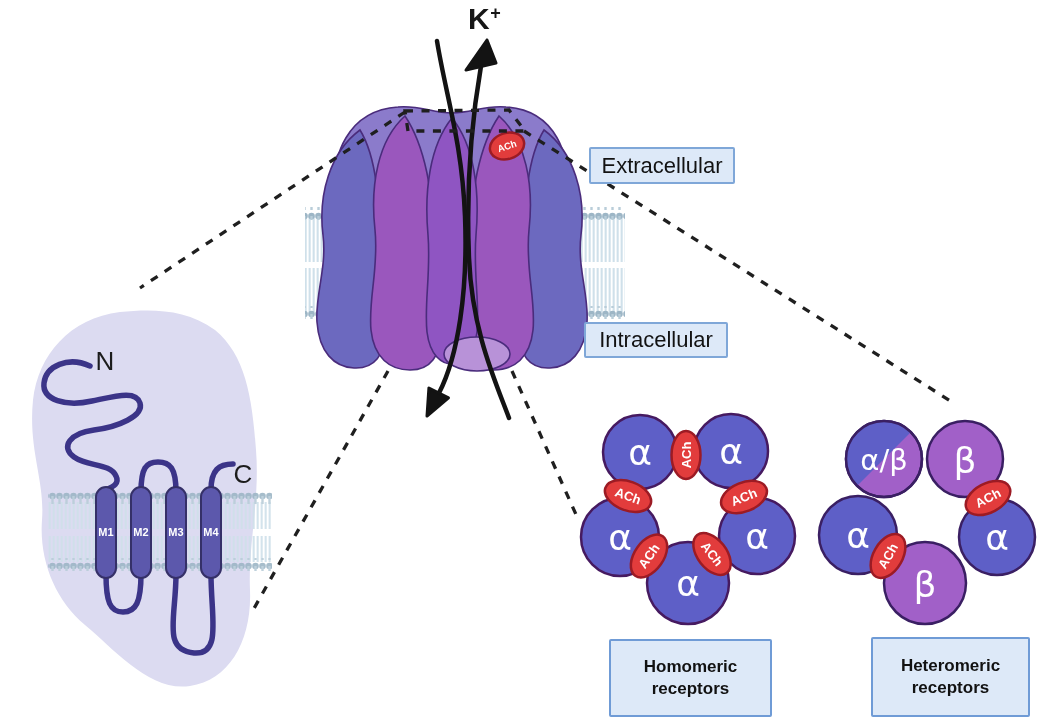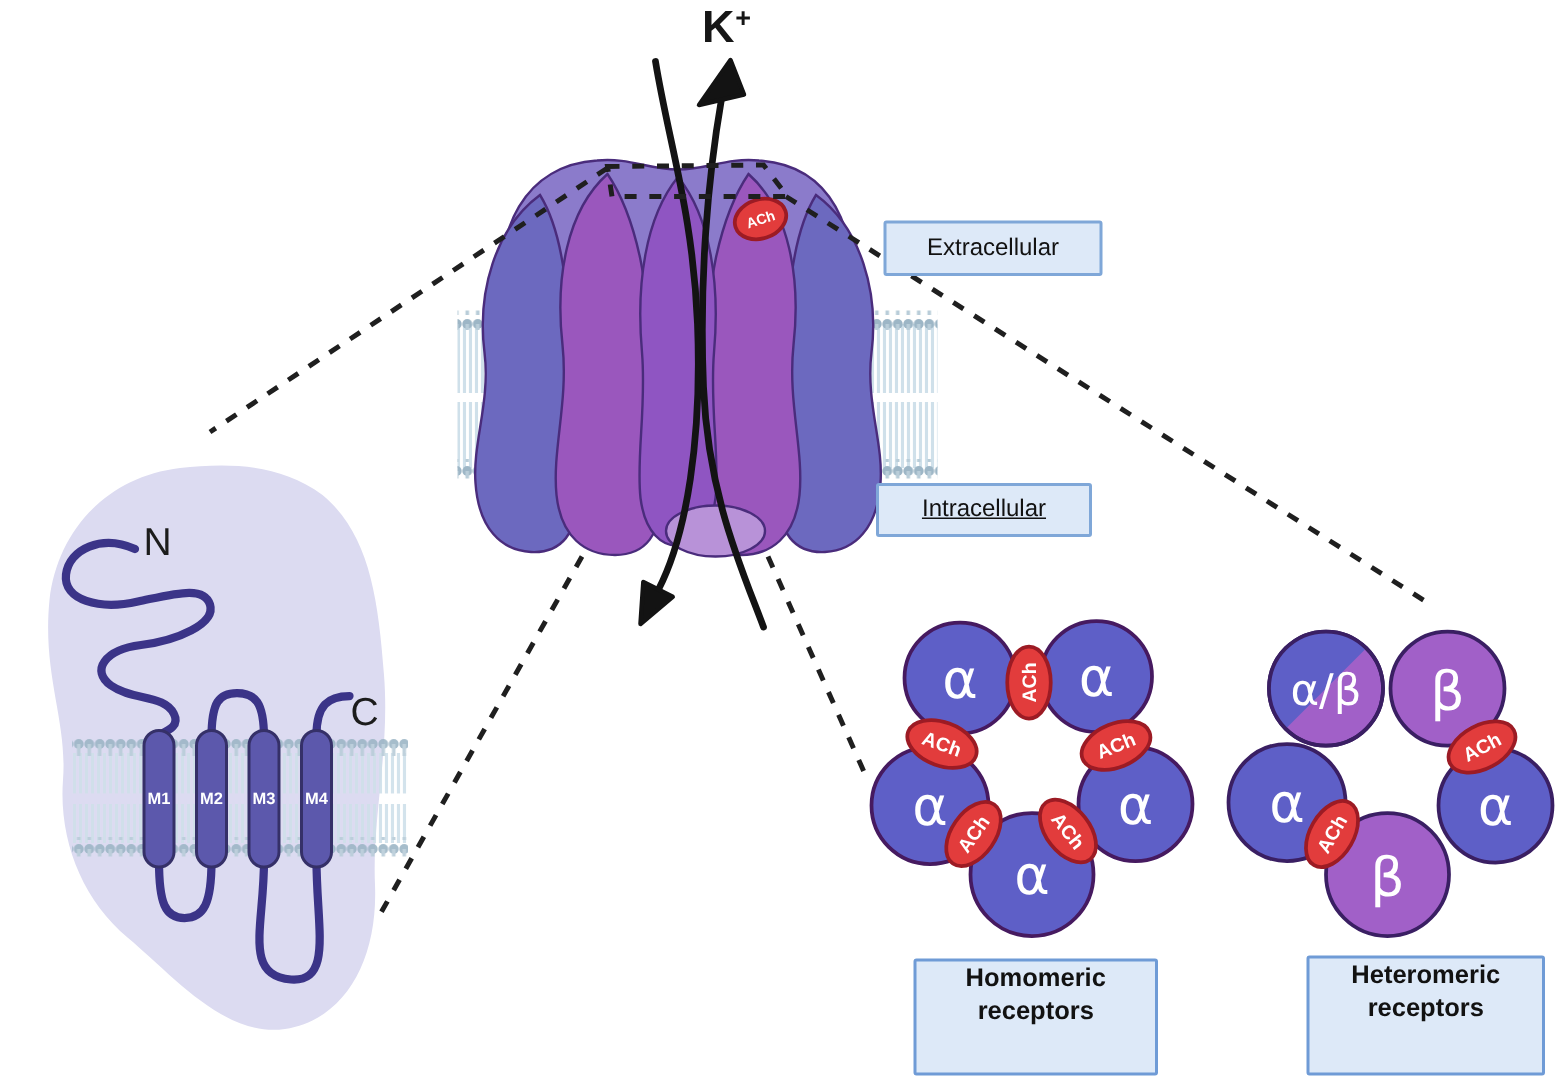--- a/index.html
+++ b/index.html
@@ -9,27 +9,27 @@
   }
   #scene{position:absolute;left:0;top:0;width:1039px;height:725px;}
   .overlay{position:absolute;color:#111;}
   .ion-label{font-weight:bold;color:#161616;letter-spacing:0.5px;}
   .ion-label .sup{font-size:0.60em;position:relative;top:-0.55em;letter-spacing:0;}
   .k-label{left:468px;top:2px;font-size:30px;}
   .ca-label{left:379px;top:415px;font-size:27px;}
   .mem-box{
     position:absolute;background:#dde9f8;border:2px solid #7fa7d8;border-radius:2px;
     display:flex;align-items:center;justify-content:center;
-    font-size:16px;color:#121212;
+    font-size:22px;color:#121212;
   }
   .extracellular-box{left:589px;top:147px;width:142px;height:33px;}
-  .intracellular-box{left:584px;top:322px;width:140px;height:32px;text-decoration:underline;}
+  .intracellular-box{left:584px;top:322px;width:140px;height:32px;}
   .caption-box{
     position:absolute;background:#dde9f8;border:2.5px solid #6f9bd6;border-radius:2px;
-    display:flex;flex-direction:column;align-items:center;
+    display:flex;flex-direction:column;align-items:center;justify-content:center;
     font-size:17px;font-weight:bold;color:#121212;line-height:1.3;
   }
   .homomeric-box{left:609px;top:639px;width:159px;height:74px;}
   .heteromeric-box{left:871px;top:637px;width:155px;height:76px;}
   text{font-family:"Liberation Sans","DejaVu Sans",sans-serif;}
   .greek{font-family:"DejaVu Sans",sans-serif;fill:#ffffff;}
   .ach-txt{font-weight:bold;fill:#ffffff;}
   .m-txt{font-weight:bold;fill:#ffffff;font-size:11px;}
   .terminus-txt{fill:#1c1c1c;font-size:26px;}
 </style>

